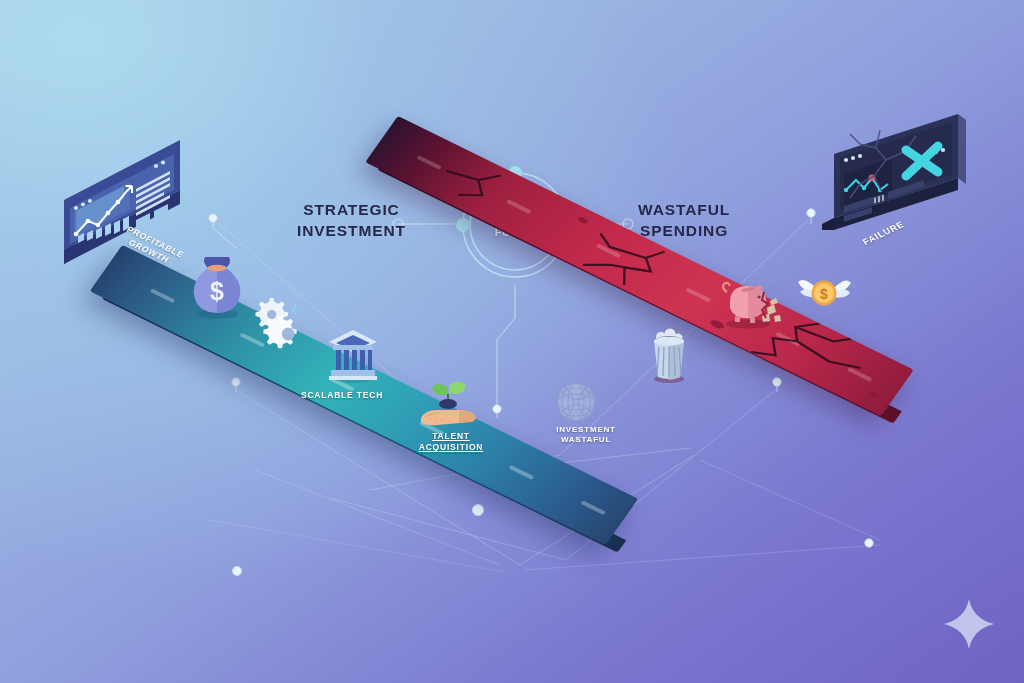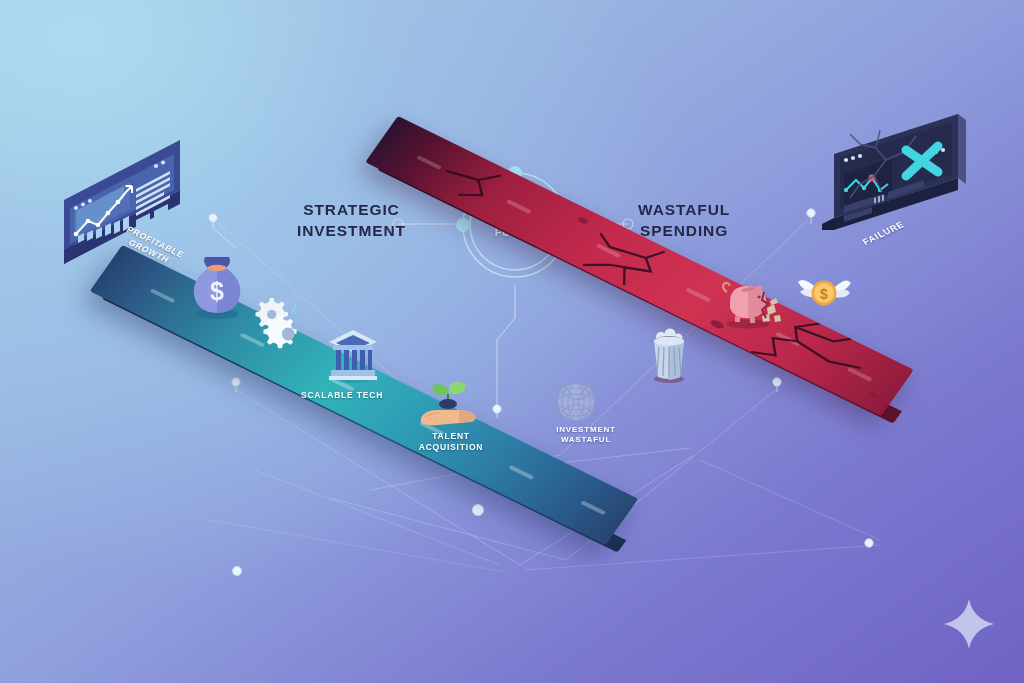--- a/index.html
+++ b/index.html
@@ -96,21 +96,21 @@
   }
   .t-profit {
     left:104px; top:236px; width:96px; font-size:8.5px;
     transform:rotate(26deg) skewX(-10deg);
   }
   .t-scal {
     left:292px; top:390px; width:100px; font-size:8.5px;
     transform:rotate(0deg);
   }
   .t-talent {
-    left:412px; top:431px; width:78px; font-size:8.5px;
+    left:412px; top:431px; width:78px; font-size:8.5px;text-decoration:underline;
   }
   .t-unnec {
     left:540px; top:425px; width:92px; font-size:8px;
   }
   .t-fail {
     left:848px; top:228px; width:72px; font-size:9px;
     transform:rotate(-26deg) skewX(10deg);
   }
 
   

